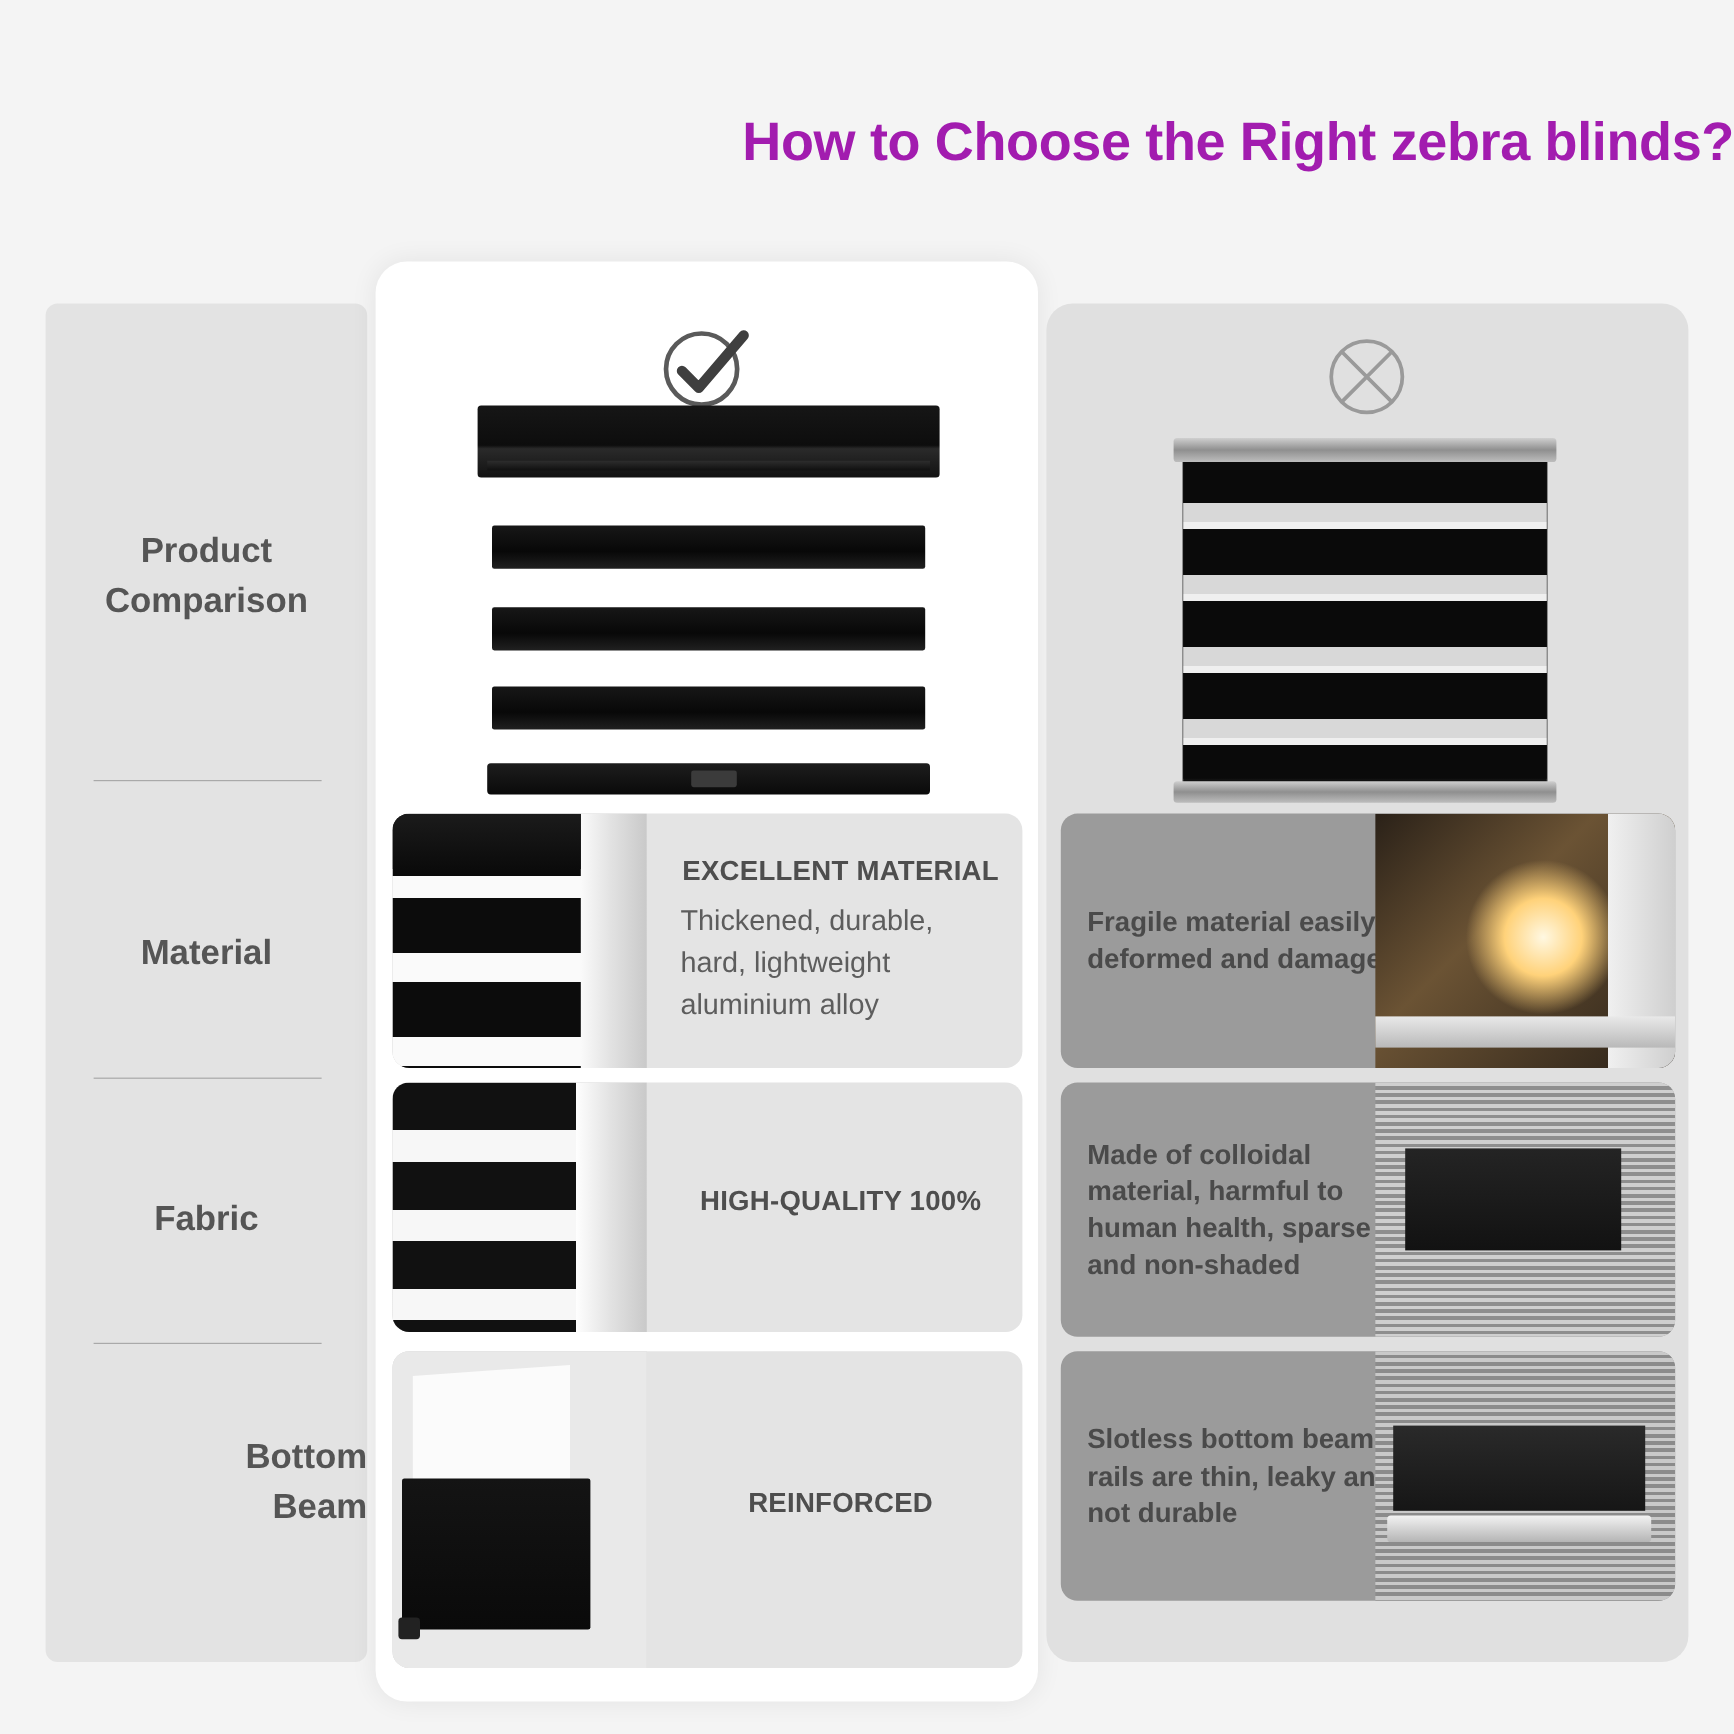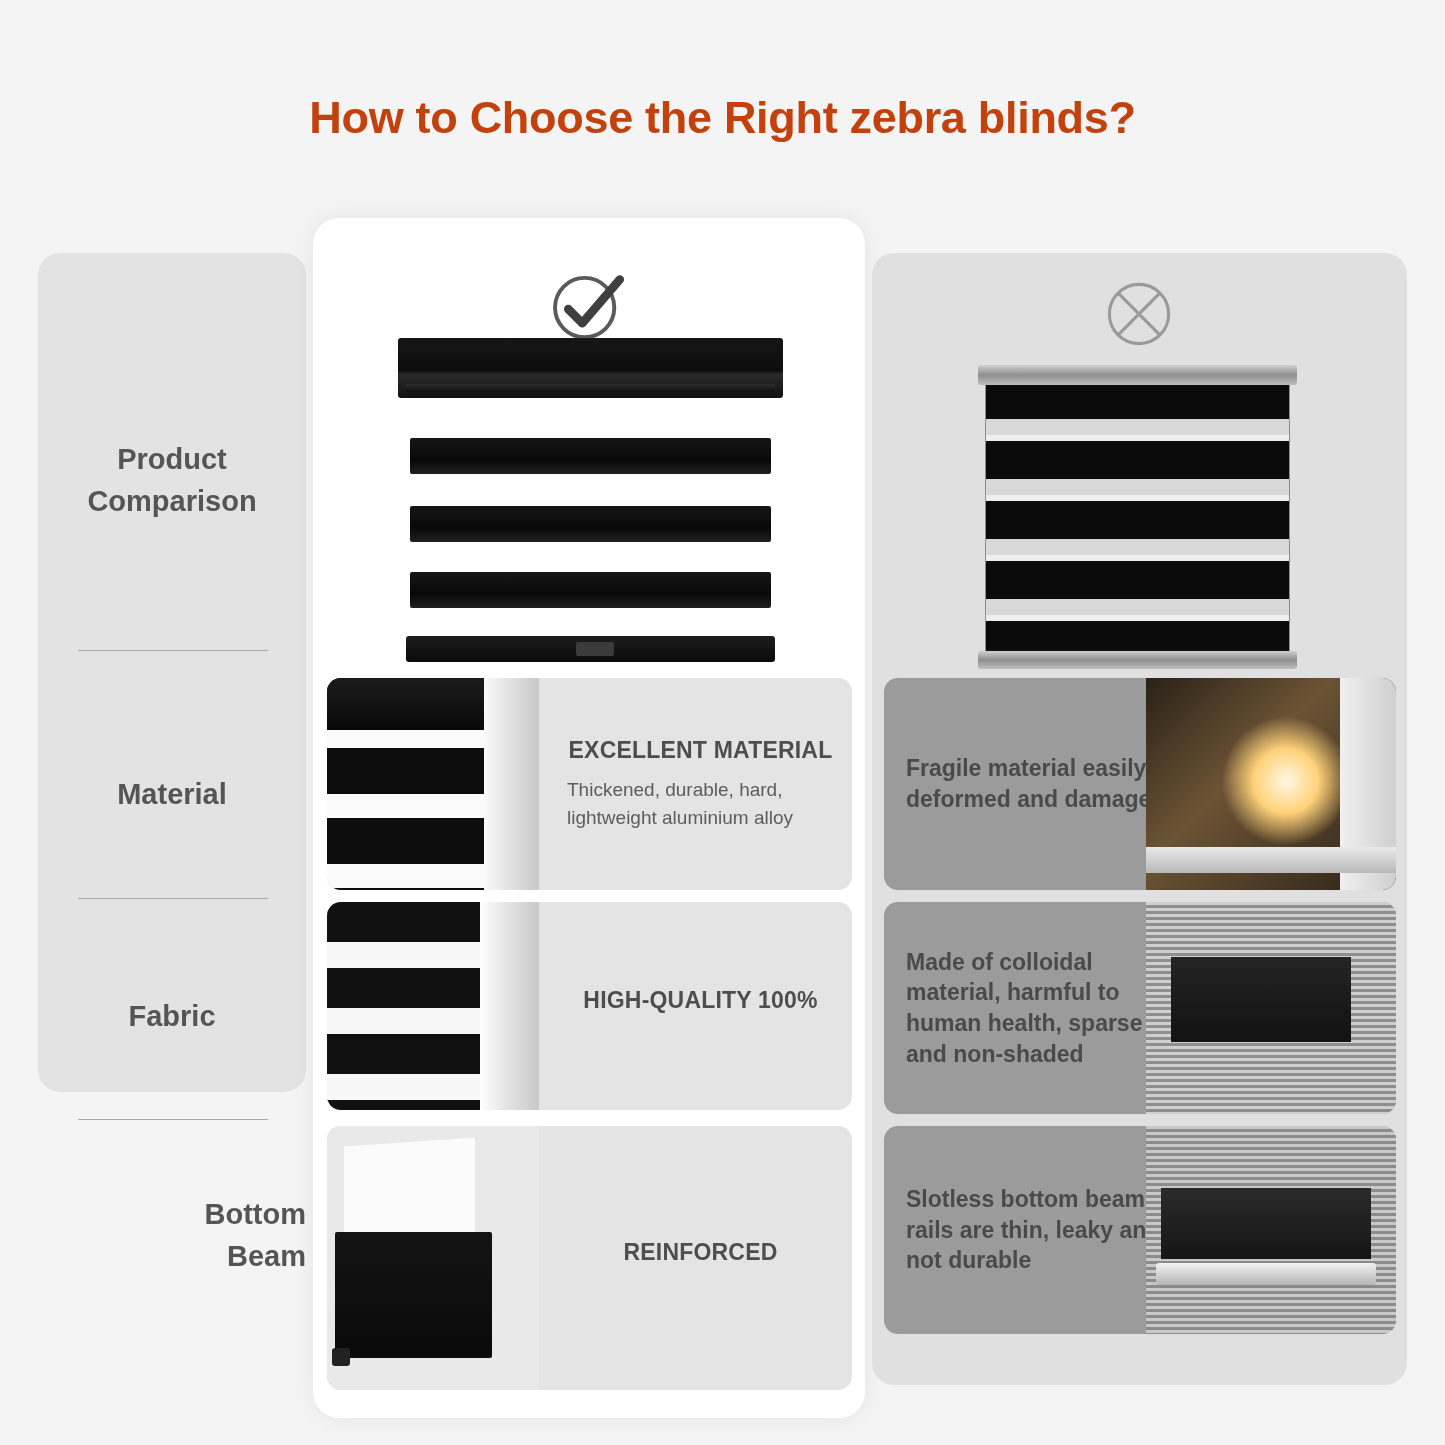--- a/index.html
+++ b/index.html
@@ -9,36 +9,36 @@
     background: #f4f4f4;
     font-family: "Liberation Sans", sans-serif;
     overflow: hidden;
     position: relative;
   }
   .page-title {
     position: absolute;
     top: 92px;
     left: 0;
     width: 100%;
-    text-align: center;
+    text-align: right;
     font-size: 45px;
     font-weight: bold;
-    color: #c2410c;
+    color: #a21caf;
     letter-spacing: -0.3px;
   }
 
   
   .label-col {
     position: absolute;
     left: 38px;
     top: 253px;
     width: 268px;
-    height: 839px;
+    height: 1132px;
     background: #e3e3e3;
-    border-radius: 22px;
+    border-radius: 10px;
   }
   .label-cell {
     position: absolute;
     left: 0;
     width: 100%;
     text-align: center;
     color: #555;
     font-size: 29px;
     font-weight: bold;
     line-height: 1.45;
@@ -158,21 +158,21 @@
   .card.good .txt {
     position: absolute; left: 240px; right: 18px; top: 0; bottom: 0;
     display: flex; flex-direction: column; justify-content: center;
   }
   .card-title {
     font-size: 23px; font-weight: bold; color: #4e4e4e; margin-bottom: 12px;
     letter-spacing: 0.2px;
     text-align: center;
   }
   .card-desc {
-    font-size: 19px; color: #5d5d5d; line-height: 1.45;
+    font-size: 24px; color: #5d5d5d; line-height: 1.45;
   }
   .card.bad .txt {
     position: absolute; left: 22px; top: 0; bottom: 0; width: 265px;
     display: flex; align-items: center;
   }
   .card.bad .txt p {
     font-size: 23px; font-weight: bold; color: #4a4a4a; line-height: 1.33;
   }
   .card.bad .thumb {
     position: absolute; right: 0; top: 0; bottom: 0; width: 250px;

